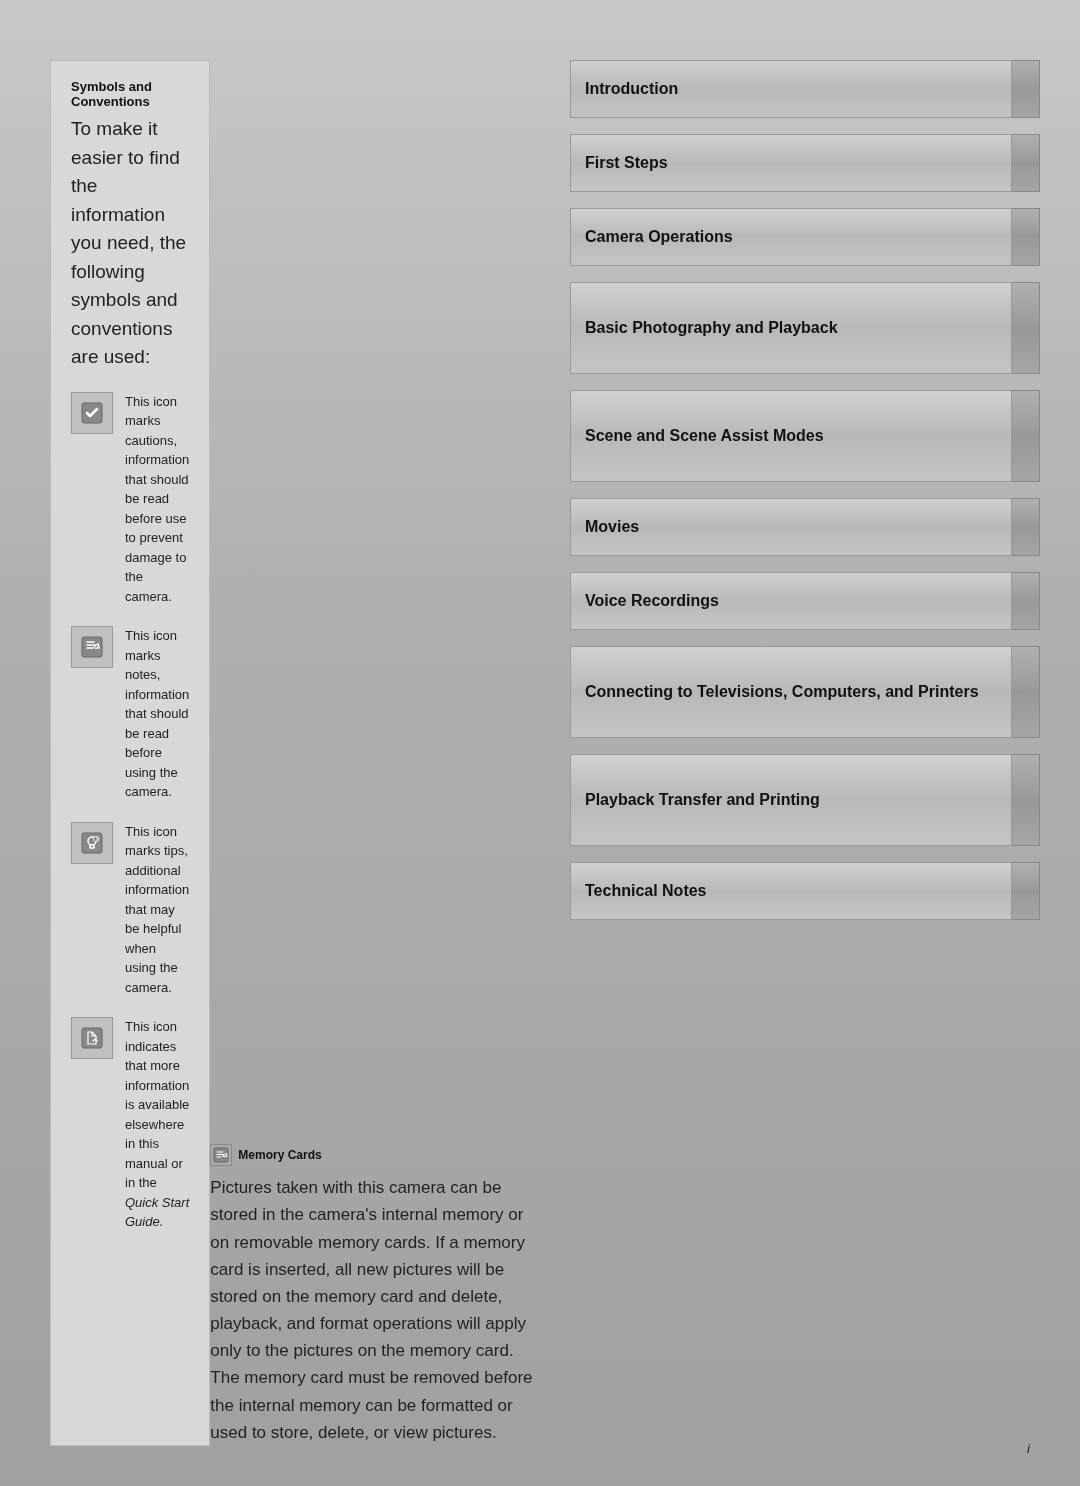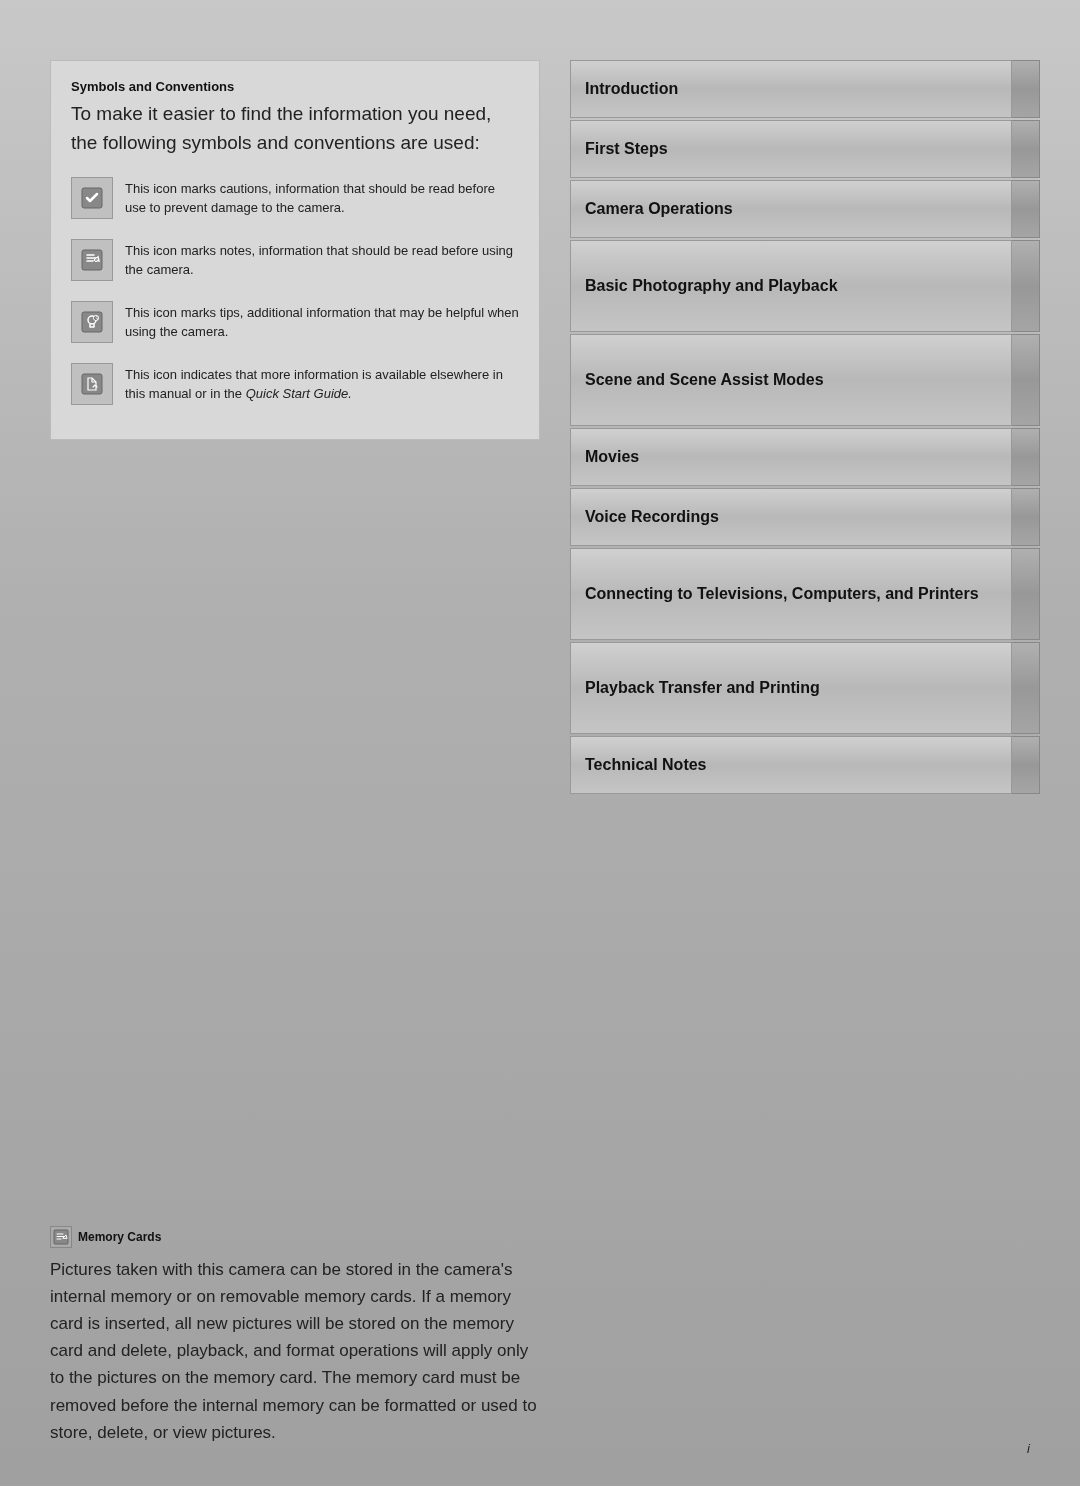--- a/index.html
+++ b/index.html
@@ -17,21 +17,21 @@
       flex-direction: row;
       padding: 60px 40px 40px 50px;
       gap: 30px;
       min-height: 1486px;
     }
 
     
     .left-column {
       flex: 0 0 490px;
       display: flex;
-      flex-direction: column;
+      flex-direction: row;
       gap: 0;
     }
 
     .symbols-section {
       background: #d8d8d8;
       border: 1px solid #bbb;
       padding: 18px 20px 20px 20px;
       margin-bottom: 0;
     }
 
@@ -45,21 +45,21 @@
     .symbols-intro {
       font-size: 19px;
       color: #222;
       margin-bottom: 14px;
       line-height: 1.5;
     }
 
     .icon-row {
       display: flex;
       flex-direction: row;
-      align-items: center;
+      align-items: flex-start;
       margin-bottom: 14px;
       gap: 12px;
       margin-top: 20px;
     }
 
     .icon-box {
       width: 42px;
       height: 42px;
       background: #c0c0c0;
       border: 1px solid #999;
@@ -112,21 +112,21 @@
       font-size: 17px;
       color: #222;
       line-height: 1.6;
     }
 
     
     .right-column {
       flex: 1;
       display: flex;
       flex-direction: column;
-      gap: 2px;
+      gap: 16px;
     }
 
     .toc-item {
       display: flex;
       flex-direction: row;
       align-items: stretch;
       height: 58px;
       cursor: pointer;
     }
 

